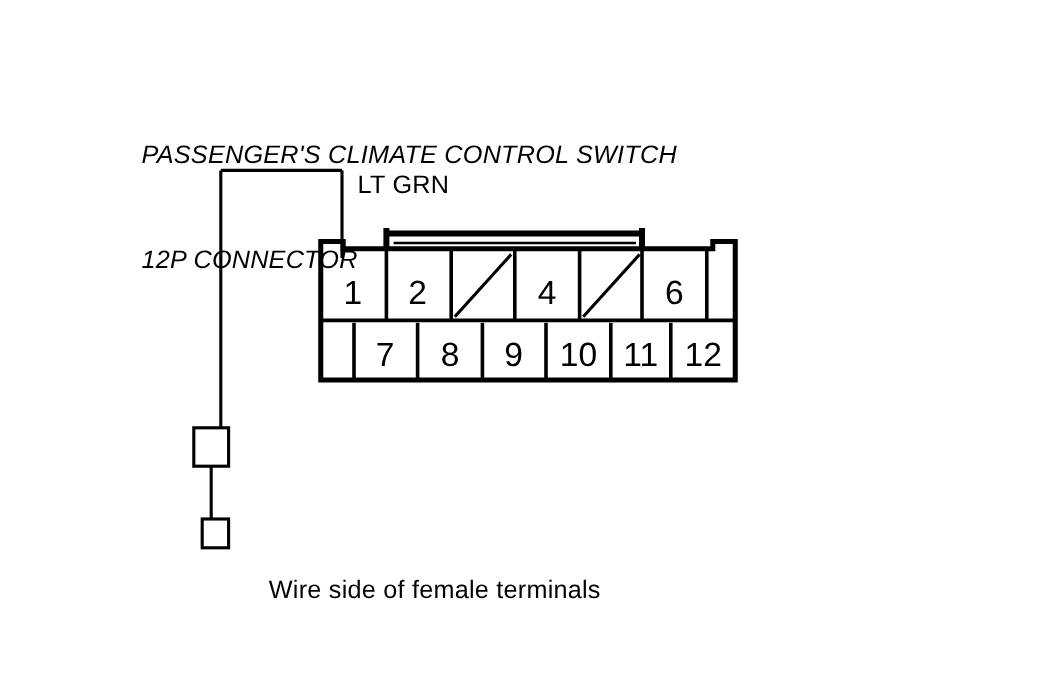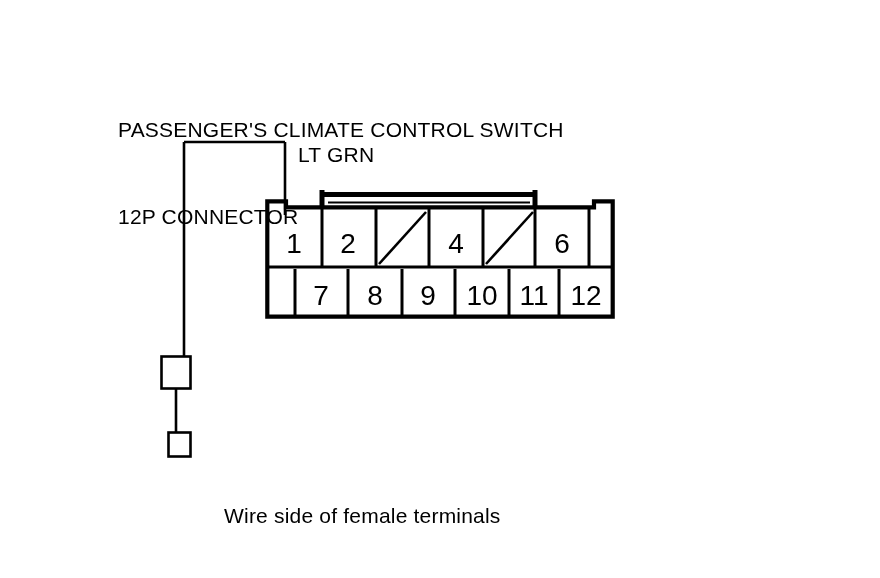--- a/index.html
+++ b/index.html
@@ -22,37 +22,37 @@
     position: absolute;
     left: 118px;
     top: 57px;
     font-size: 21px;
     line-height: 29px;
     letter-spacing: 0.2px;
     white-space: pre;
   }
   .title-line {
     display: block;
+    font-style: italic;
   }
   .wire-label {
     position: absolute;
     left: 298px;
     top: 143px;
     font-size: 21px;
     letter-spacing: 0.2px;
     white-space: pre;
   }
   .caption {
     position: absolute;
     left: 224px;
     top: 480px;
     font-size: 21px;
     letter-spacing: 0.2px;
     white-space: pre;
-    margin-top: 24px;
   }
   svg.diagram {
     position: absolute;
     left: 0;
     top: 0;
     width: 880px;
     height: 578px;
   }
   svg.diagram text {
     font-family: "Liberation Sans", sans-serif;

